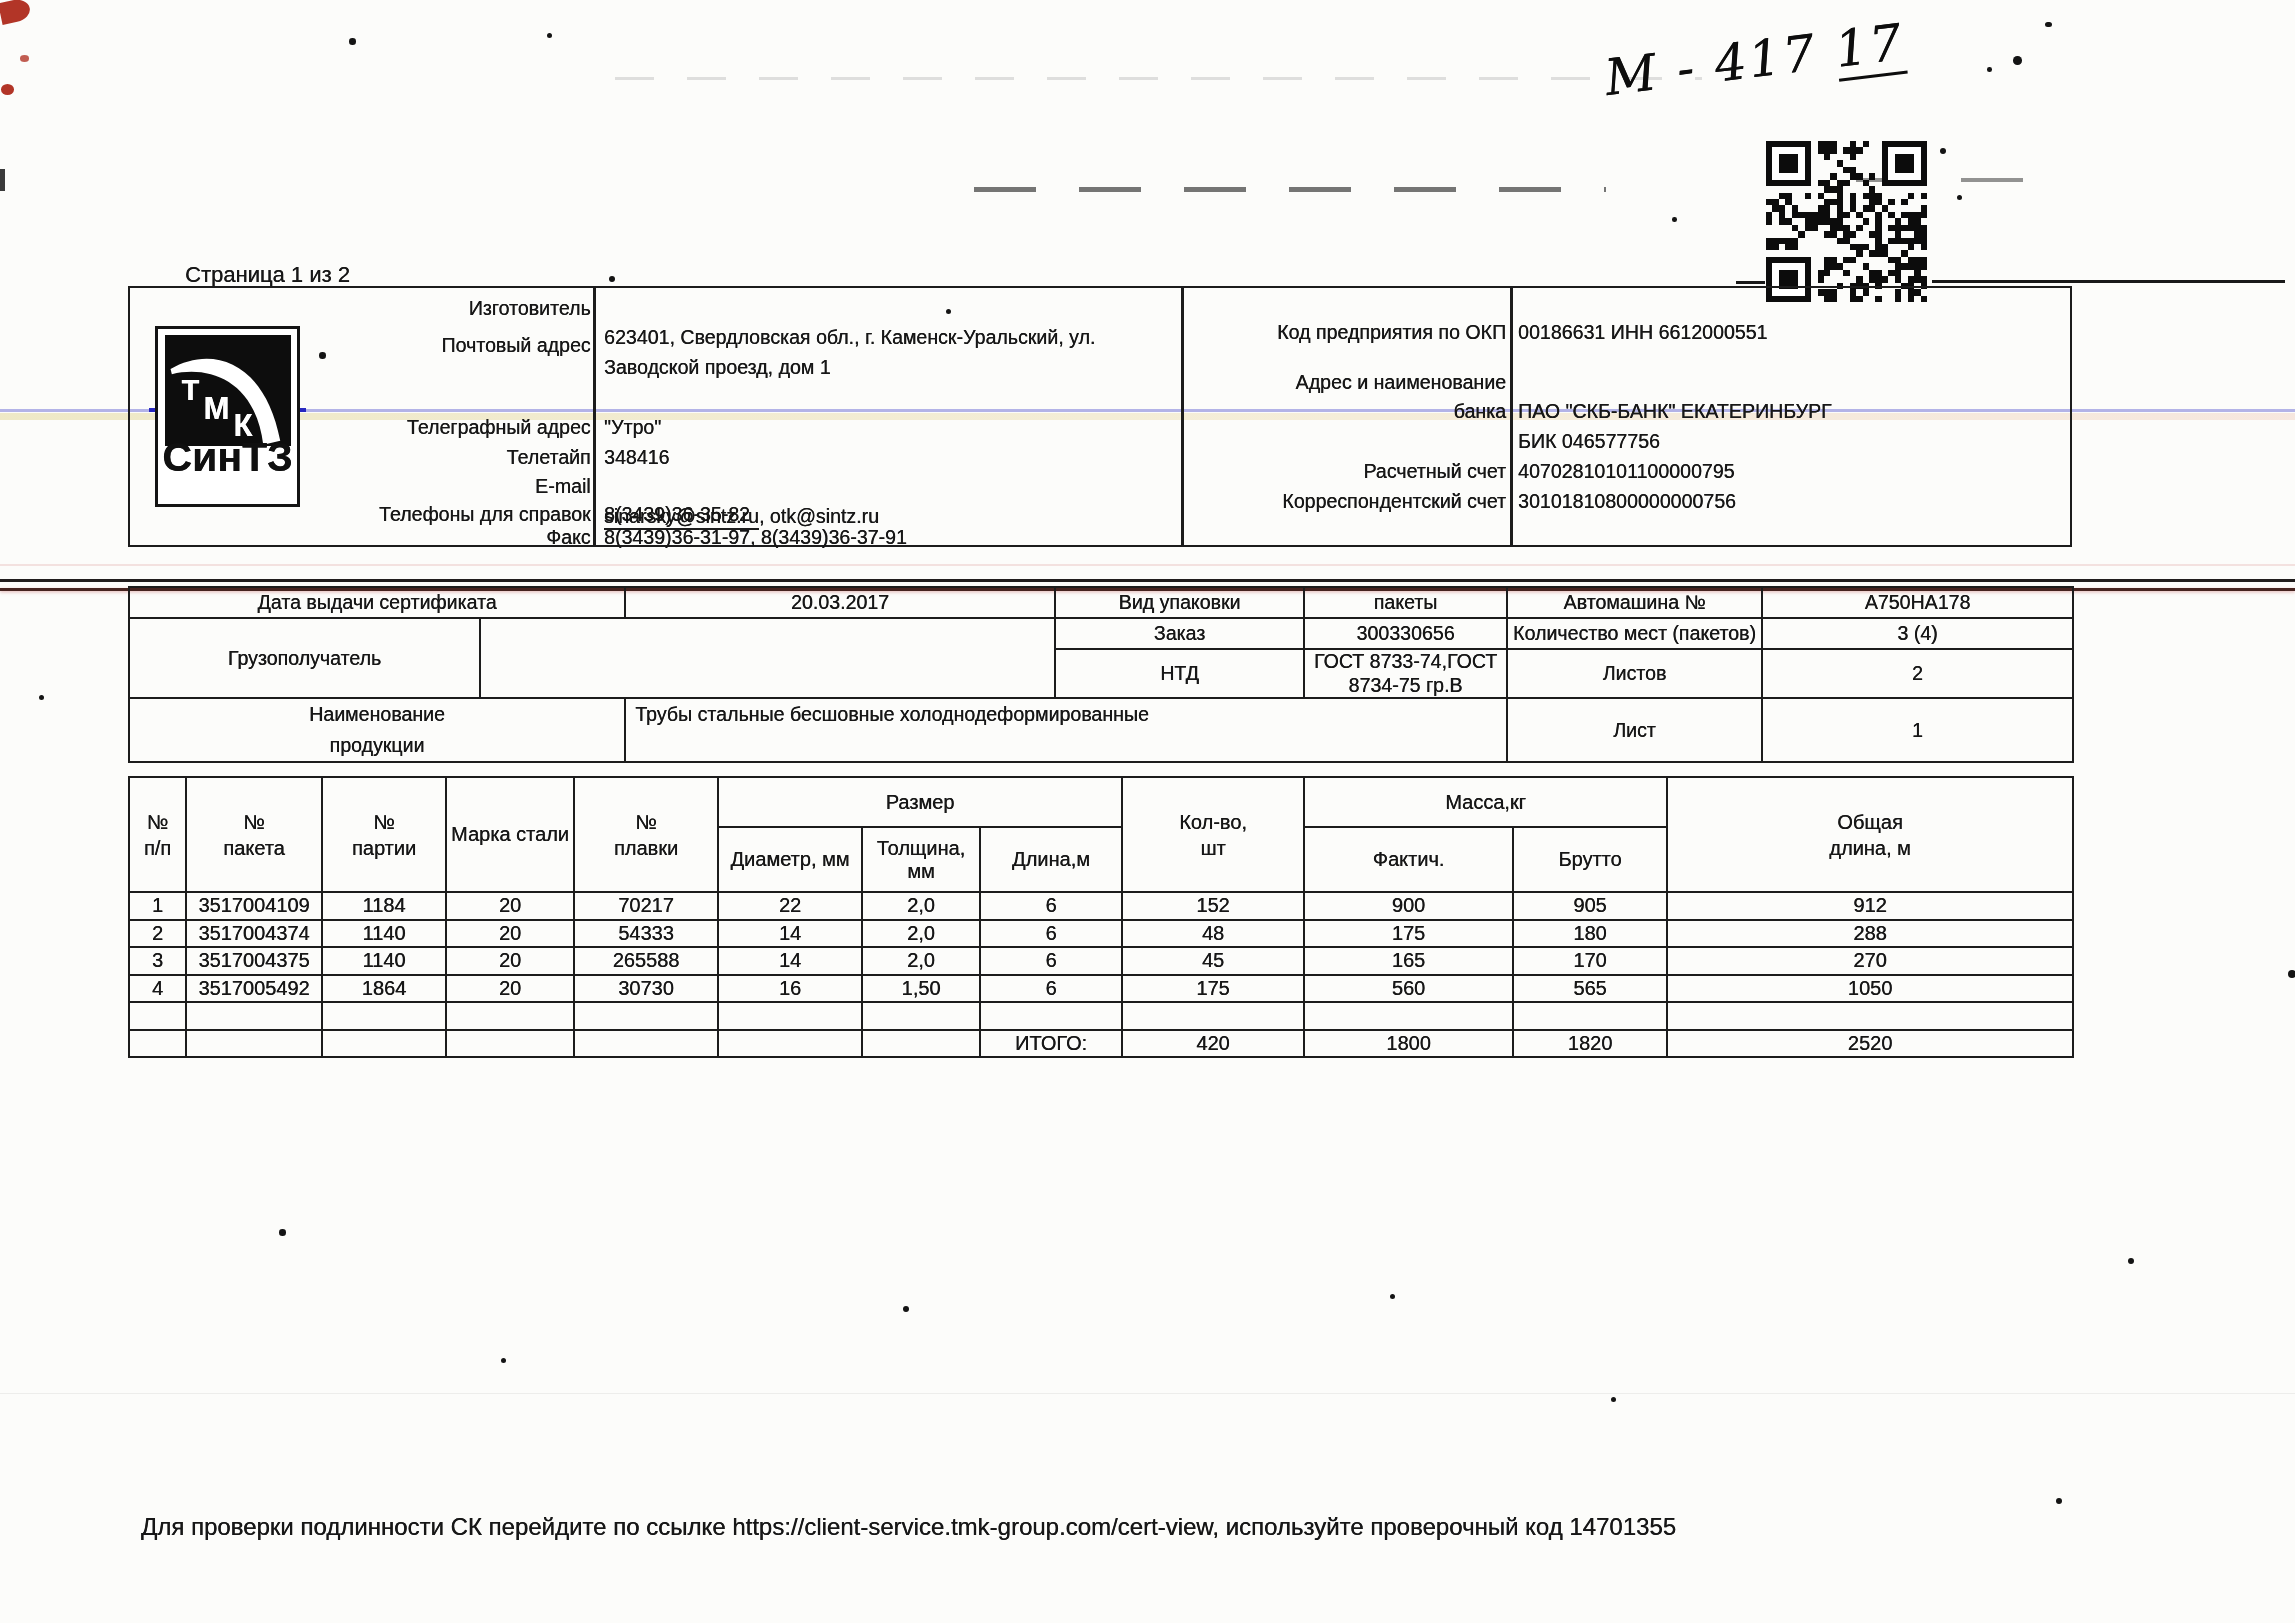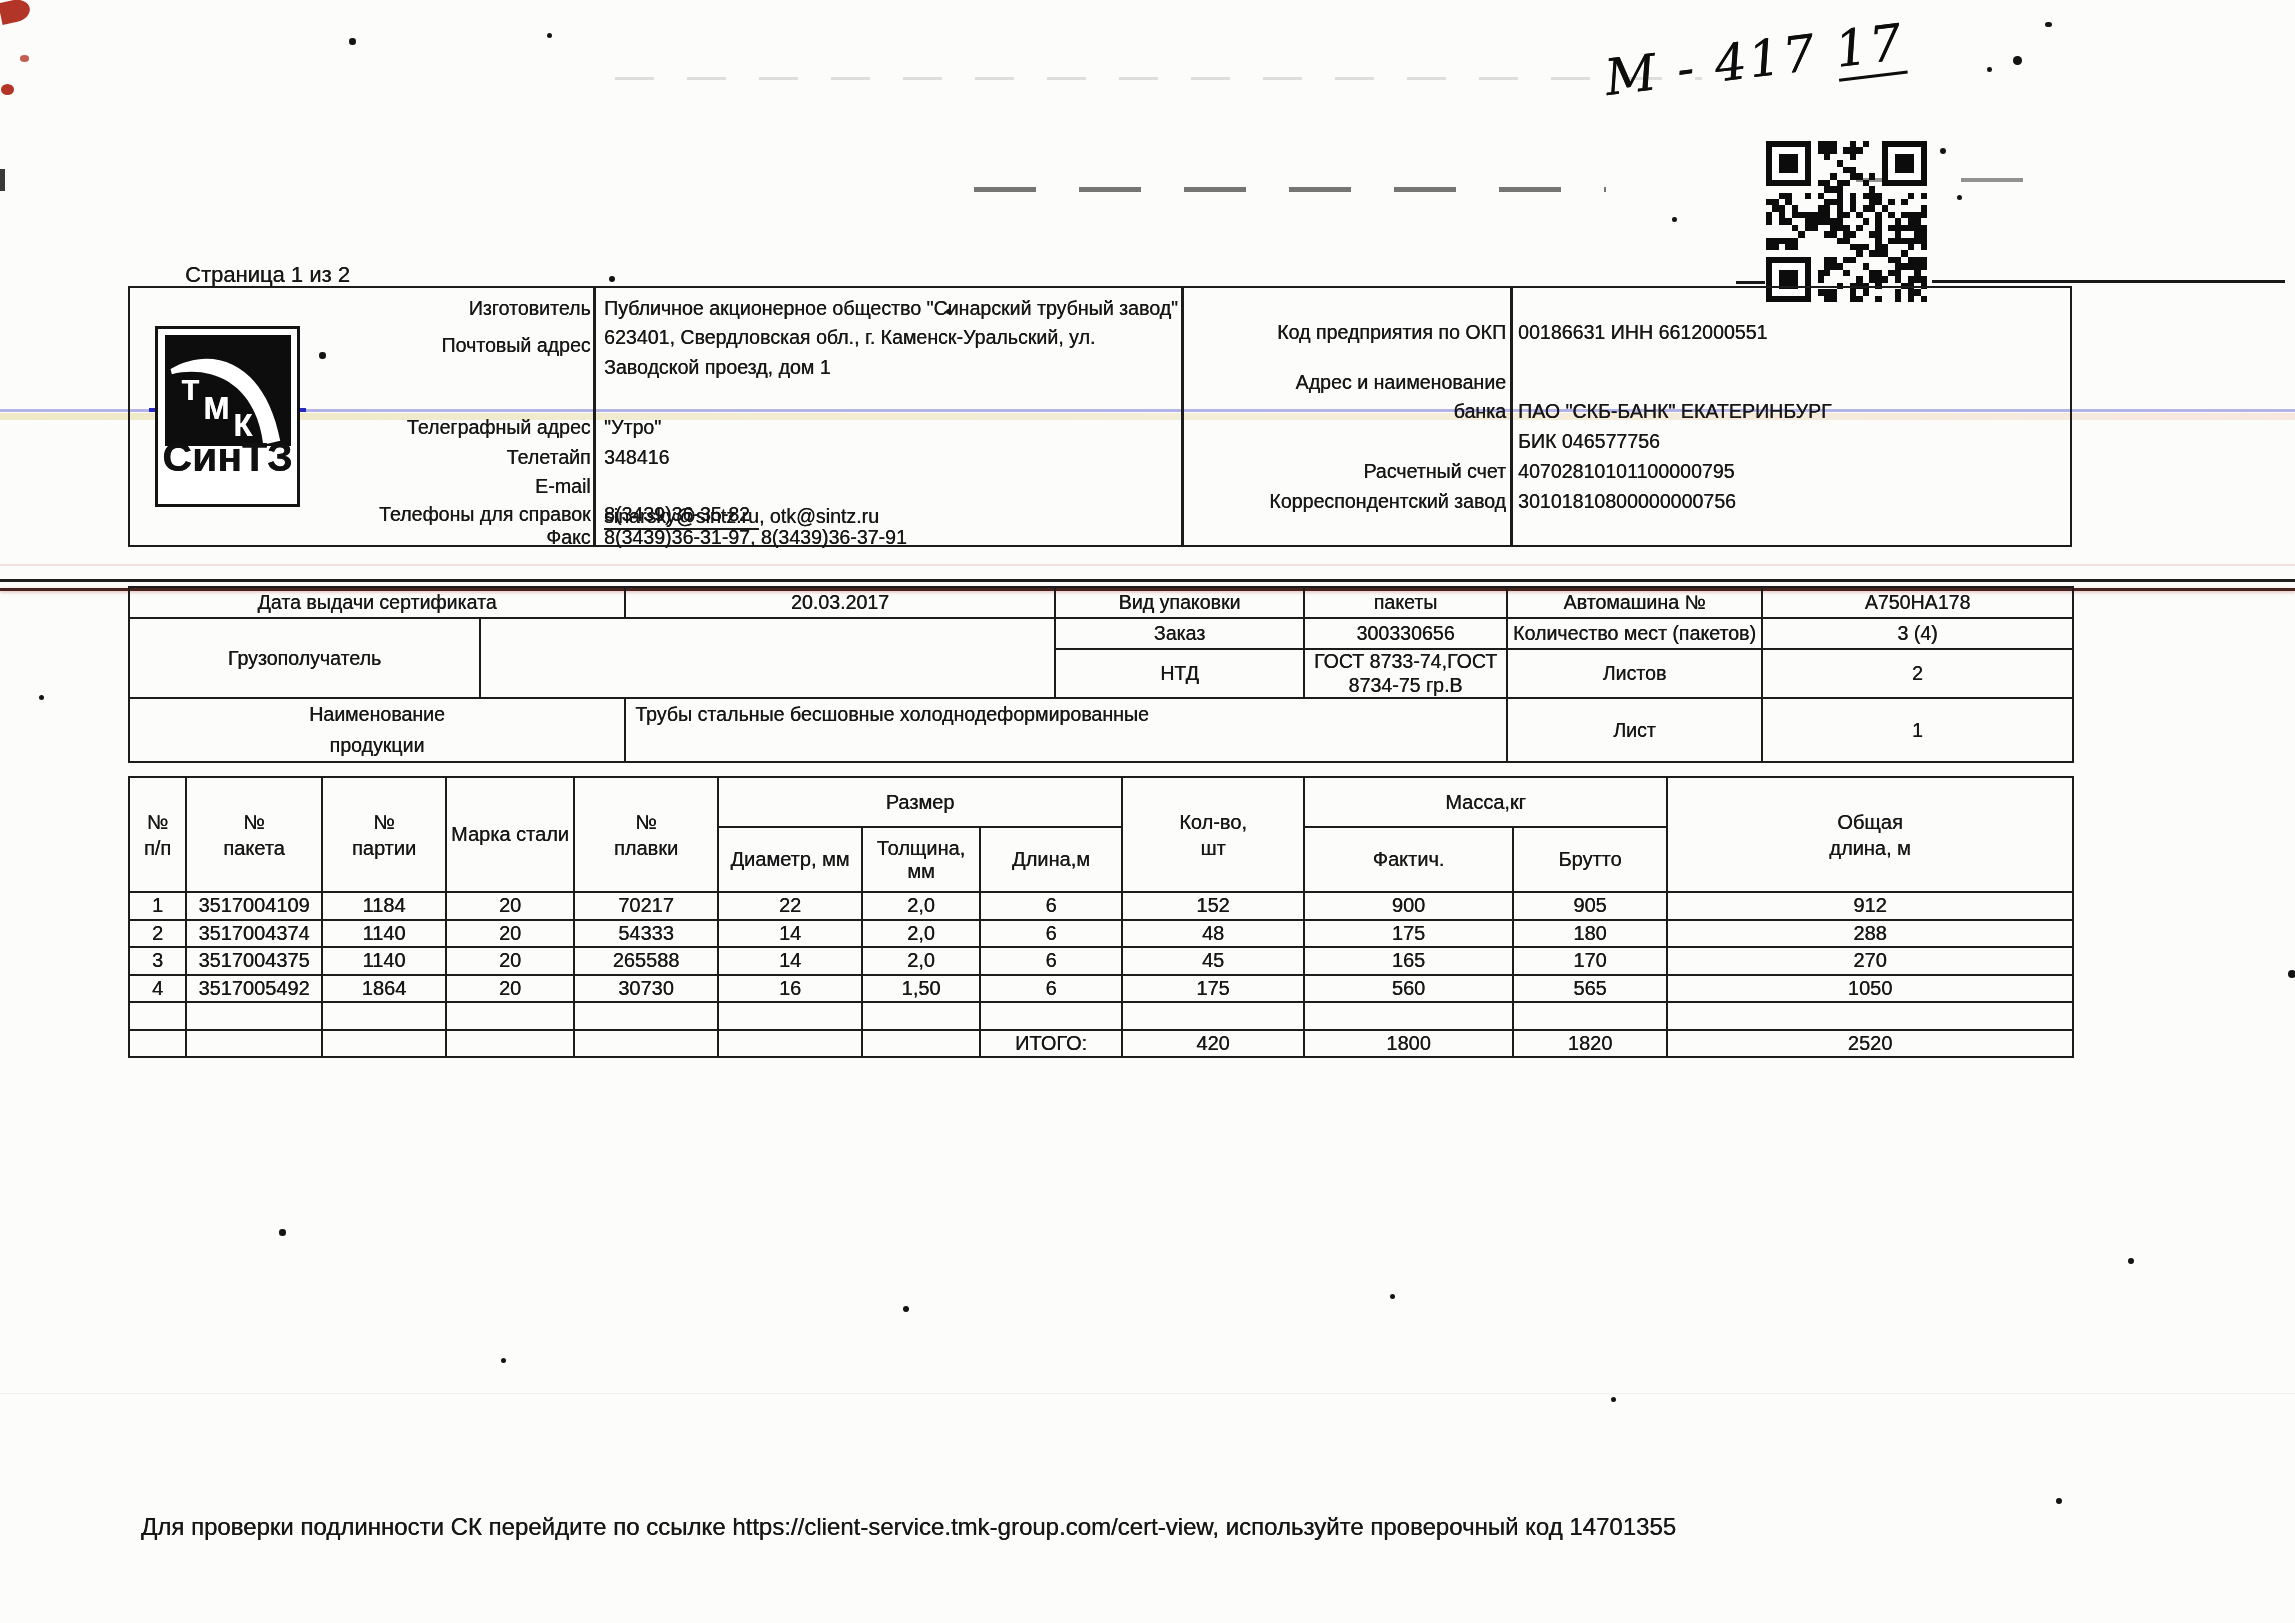--- a/index.html
+++ b/index.html
@@ -341,21 +341,20 @@
   </div>
 
   <div class="abs" id="page-label">Страница 1 из 2</div>
 
   <div class="abs" id="mfr-box">
     <div class="vline" style="left:463px;"></div>
     <div class="vline" style="left:1051px;"></div>
     <div class="vline" style="left:1380px;"></div>
 
     <div class="box-label" style="top:5.2px;">Изготовитель</div>
-    <div class="box-value" style="top:5.2px;">Публичное акционерное общество "Синарский трубный завод"</div>
 
     <div class="box-label" style="top:42px;">Почтовый адрес</div>
     <div class="box-value" style="top:34px;">623401, Свердловская обл., г. Каменск-Уральский, ул.
 Заводской проезд, дом 1</div>
 
     <div class="box-label" style="top:124px;">Телеграфный адрес</div>
     <div class="box-value" style="top:124px;">"Утро"</div>
 
     <div class="box-label" style="top:154px;">Телетайп</div>
     <div class="box-value" style="top:154px;">348416</div>
@@ -375,21 +374,21 @@
     <div class="bank-value" style="top:30px;">00186631 ИНН 6612000551</div>
 
     <div class="bank-label" style="top:80px;">Адрес и наименование
 банка</div>
     <div class="bank-value" style="top:109px;">ПАО "СКБ-БАНК" ЕКАТЕРИНБУРГ</div>
     <div class="bank-value" style="top:139px;">БИК 046577756</div>
 
     <div class="bank-label" style="top:169px;">Расчетный счет</div>
     <div class="bank-value" style="top:169px;">40702810101100000795</div>
 
-    <div class="bank-label" style="top:199px;">Корреспондентский завод</div>
+    <div class="bank-label" style="top:199px;">Корреспондентский счет</div>
     <div class="bank-value" style="top:199px;">30101810800000000756</div>
 
     <div class="abs" id="logo" style="left:25px;top:38px;">
       <div id="logo-black">
         <svg width="126" height="111" viewBox="0 0 192 170">
           <path d="M8,52 C70,16 152,38 176,162 L150,168 C138,72 70,46 10,60 Z" fill="#ffffff"></path>
         </svg>
         <span class="logo-letter" style="left:17px;top:39px;font-size:29px;">Т</span>
         <span class="logo-letter" style="left:39px;top:56px;font-size:31px;">М</span>
         <span class="logo-letter" style="left:69px;top:73px;font-size:31px;">К</span>

